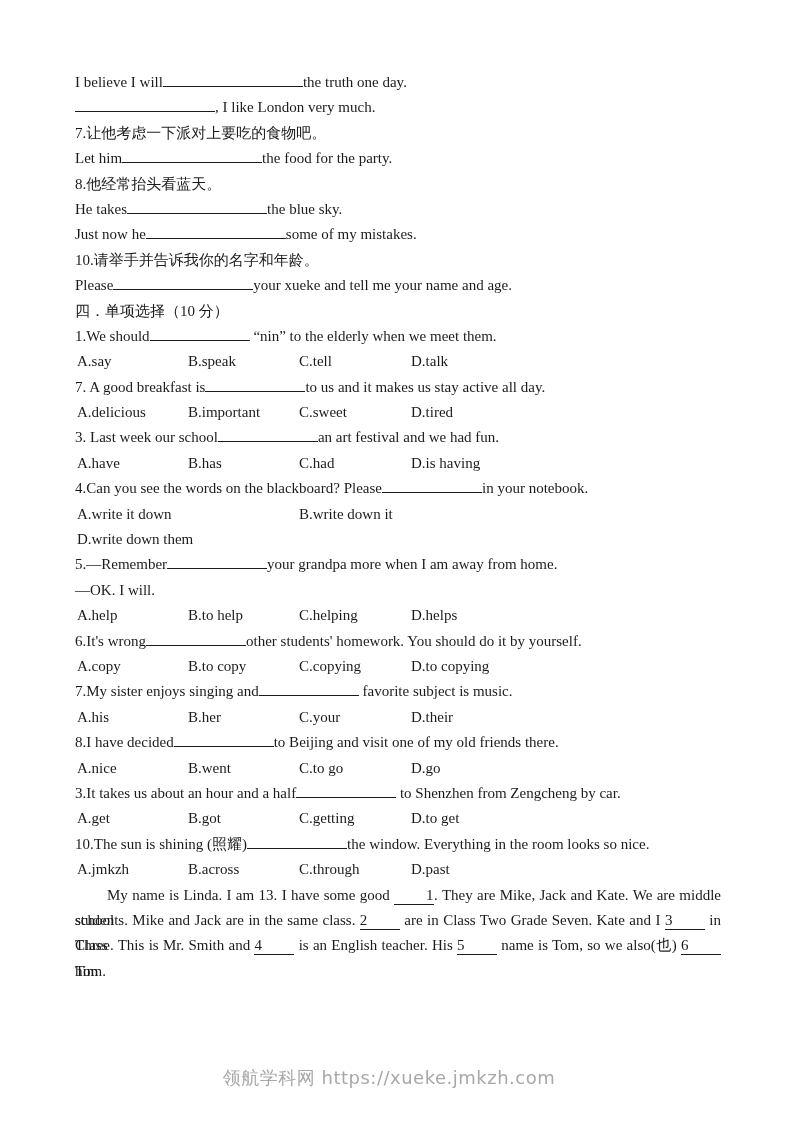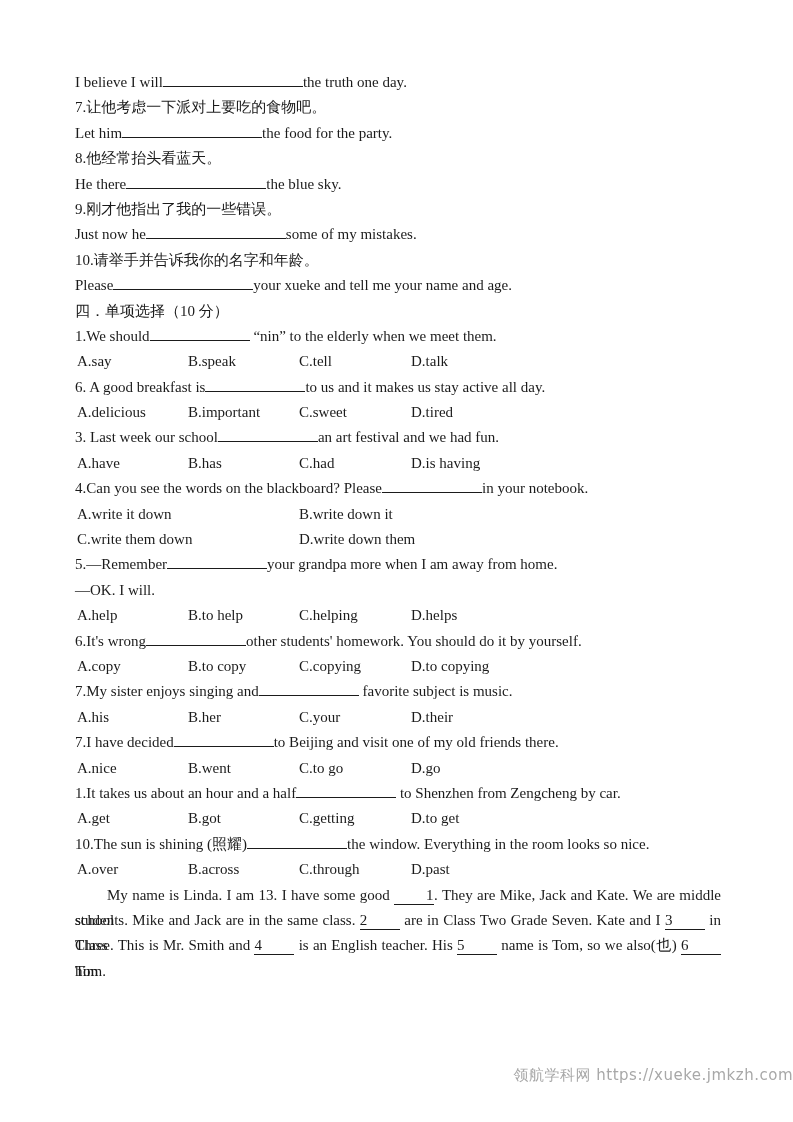--- a/index.html
+++ b/index.html
@@ -50,69 +50,69 @@
     padding-left: 2px;
   }
   .opts2 {
     display: grid;
     grid-template-columns: 222px 1fr;
     padding-left: 2px;
   }
   .footer {
     position: absolute;
     left: 0;
-    right: 0;
+    right: 15px;
     top: 1066px;
-    text-align: right;
+    text-align: center;
     font-family: "DejaVu Sans", "Liberation Sans", sans-serif;
-    font-size: 15px;
+    font-size: 18px;
     color: #a8a8a8;
     letter-spacing: 0.5px;
   }
 </style>
 </head>
 <body>
 
 <div class="page" style="background: rgb(255, 255, 255); color: rgb(27, 27, 27);">
   <div class="content">
     <div id="translation-block">
         <div class="line"><span>I believe I will</span><span class="blank" style="width: 140px;"></span><span>the truth one day.</span></div>
+        <div class="line"><span class="blank" style="width: 140px;"></span><span>, I like London very much.</span></div>
         <div class="line"><span>7.让他考虑一下派对上要吃的食物吧。</span></div>
         <div class="line"><span>Let him</span><span class="blank" style="width: 140px;"></span><span>the food for the party.</span></div>
         <div class="line"><span>8.他经常抬头看蓝天。</span></div>
-        <div class="line"><span>He there</span><span class="blank" style="width: 140px;"></span><span>the blue sky.</span></div>
-        <div class="line"><span>9.刚才他指出了我的一些错误。</span></div>
+        <div class="line"><span>He takes</span><span class="blank" style="width: 140px;"></span><span>the blue sky.</span></div>
         <div class="line"><span>Just now he</span><span class="blank" style="width: 140px;"></span><span>some of my mistakes.</span></div>
         <div class="line"><span>10.请举手并告诉我你的名字和年龄。</span></div>
         <div class="line"><span>Please</span><span class="blank" style="width: 140px;"></span><span>your xueke and tell me your name and age.</span></div>
       </div>
     <div class="line">四．单项选择（10 分）</div>
     <div id="mcq-block">
         <div class="line"><span>1.We should</span><span class="blank" style="width: 100px;"></span><span> “nin” to the elderly when we meet them.</span></div>
         <div class="line opts4"><span>A.say</span><span>B.speak</span><span>C.tell</span><span>D.talk</span></div>
-        <div class="line"><span>6. A good breakfast is</span><span class="blank" style="width: 100px;"></span><span>to us and it makes us stay active all day.</span></div>
+        <div class="line"><span>7. A good breakfast is</span><span class="blank" style="width: 100px;"></span><span>to us and it makes us stay active all day.</span></div>
         <div class="line opts4"><span>A.delicious</span><span>B.important</span><span>C.sweet</span><span>D.tired</span></div>
         <div class="line"><span>3. Last week our school</span><span class="blank" style="width: 100px;"></span><span>an art festival and we had fun.</span></div>
         <div class="line opts4"><span>A.have</span><span>B.has</span><span>C.had</span><span>D.is having</span></div>
         <div class="line"><span>4.Can you see the words on the blackboard? Please</span><span class="blank" style="width: 100px;"></span><span>in your notebook.</span></div>
         <div class="line opts2"><span>A.write it down</span><span>B.write down it</span></div>
-        <div class="line opts2"><span>C.write them down</span><span>D.write down them</span></div>
+        <div class="line opts2"><span>D.write down them</span></div>
         <div class="line"><span>5.—Remember</span><span class="blank" style="width: 100px;"></span><span>your grandpa more when I am away from home.</span></div>
         <div class="line">—OK. I will.</div>
         <div class="line opts4"><span>A.help</span><span>B.to help</span><span>C.helping</span><span>D.helps</span></div>
         <div class="line"><span>6.It's wrong</span><span class="blank" style="width: 100px;"></span><span>other students' homework. You should do it by yourself.</span></div>
         <div class="line opts4"><span>A.copy</span><span>B.to copy</span><span>C.copying</span><span>D.to copying</span></div>
         <div class="line"><span>7.My sister enjoys singing and</span><span class="blank" style="width: 100px;"></span><span> favorite subject is music.</span></div>
         <div class="line opts4"><span>A.his</span><span>B.her</span><span>C.your</span><span>D.their</span></div>
-        <div class="line"><span>7.I have decided</span><span class="blank" style="width: 100px;"></span><span>to Beijing and visit one of my old friends there.</span></div>
+        <div class="line"><span>8.I have decided</span><span class="blank" style="width: 100px;"></span><span>to Beijing and visit one of my old friends there.</span></div>
         <div class="line opts4"><span>A.nice</span><span>B.went</span><span>C.to go</span><span>D.go</span></div>
-        <div class="line"><span>1.It takes us about an hour and a half</span><span class="blank" style="width: 100px;"></span><span> to Shenzhen from Zengcheng by car.</span></div>
+        <div class="line"><span>3.It takes us about an hour and a half</span><span class="blank" style="width: 100px;"></span><span> to Shenzhen from Zengcheng by car.</span></div>
         <div class="line opts4"><span>A.get</span><span>B.got</span><span>C.getting</span><span>D.to get</span></div>
         <div class="line"><span>10.The sun is shining (照耀)</span><span class="blank" style="width: 100px;"></span><span>the window. Everything in the room looks so nice.</span></div>
-        <div class="line opts4"><span>A.over</span><span>B.across</span><span>C.through</span><span>D.past</span></div>
+        <div class="line opts4"><span>A.jmkzh</span><span>B.across</span><span>C.through</span><span>D.past</span></div>
       </div>
     <div id="cloze-block">
         <div class="line justify" style="text-indent: 32px;"><span>My name is Linda. I am 13. I have some good </span><span class="numblank">1</span><span>. They are Mike, Jack and Kate. We are middle school</span></div>
         <div class="line justify"><span>students. Mike and Jack are in the same class. </span><span class="numblank">2</span><span> are in Class Two Grade Seven. Kate and I </span><span class="numblank">3</span><span> in Class</span></div>
         <div class="line justify"><span>Three. This is Mr. Smith and </span><span class="numblank">4</span><span> is an English teacher. His </span><span class="numblank">5</span><span> name is Tom, so we also(也) </span><span class="numblank">6</span><span> him</span></div>
         <div class="line plain"><span>Tom.</span></div>
       </div>
   </div>
   <div class="footer" style="color: rgb(168, 168, 168);">领航学科网 https://xueke.jmkzh.com</div>
 </div>

